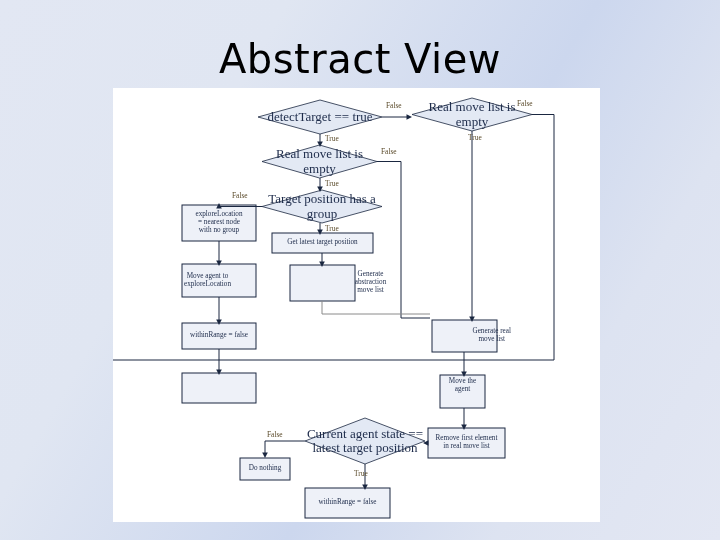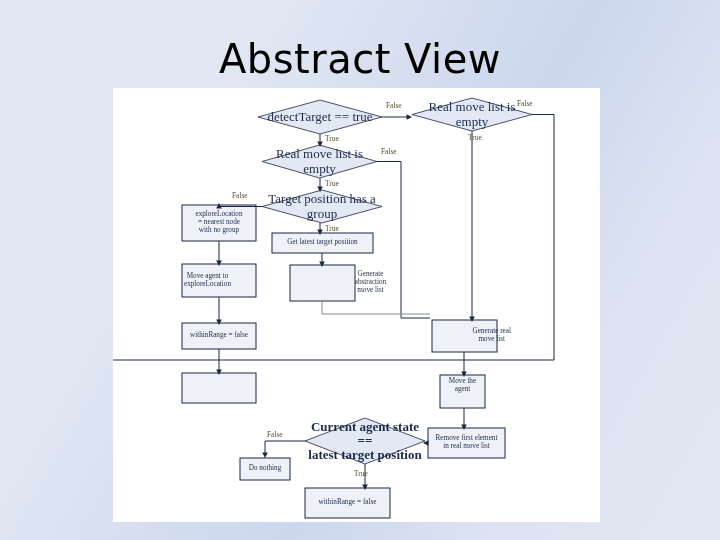--- a/index.html
+++ b/index.html
@@ -184,21 +184,21 @@
         <span style="white-space: pre-line;">withinRange = false</span>
       </div>
       <div class="node-label box-label" style="left: 319px; top: 232px; width: 79px; height: 32px; color: rgb(29, 43, 74); justify-content: flex-end;">
         <span style="white-space: pre-line;">Generate real
 move list</span>
       </div>
       <div class="node-label box-label" style="left: 327px; top: 287px; width: 45px; height: 22px; color: rgb(29, 43, 74);">
         <span style="white-space: pre-line;">Move the
 agent</span>
       </div>
-      <div class="node-label dia-label" style="left: 192px; top: 330px; width: 120px; height: 46px; color: rgb(29, 43, 74); font-weight: bold;">
+      <div class="node-label dia-label" style="left: 192px; top: 330px; width: 120px; height: 46px; color: rgb(29, 43, 74);">
         <span style="white-space: pre-line;">Current agent state ==
 latest target position</span>
       </div>
       <div class="node-label box-label" style="left: 315px; top: 340px; width: 77px; height: 30px; color: rgb(29, 43, 74);">
         <span style="white-space: pre-line;">Remove first element
 in real move list</span>
       </div>
       <div class="node-label box-label" style="left: 127px; top: 370px; width: 50px; height: 22px; color: rgb(29, 43, 74);">
         <span style="white-space: pre-line;">Do nothing</span>
       </div>

